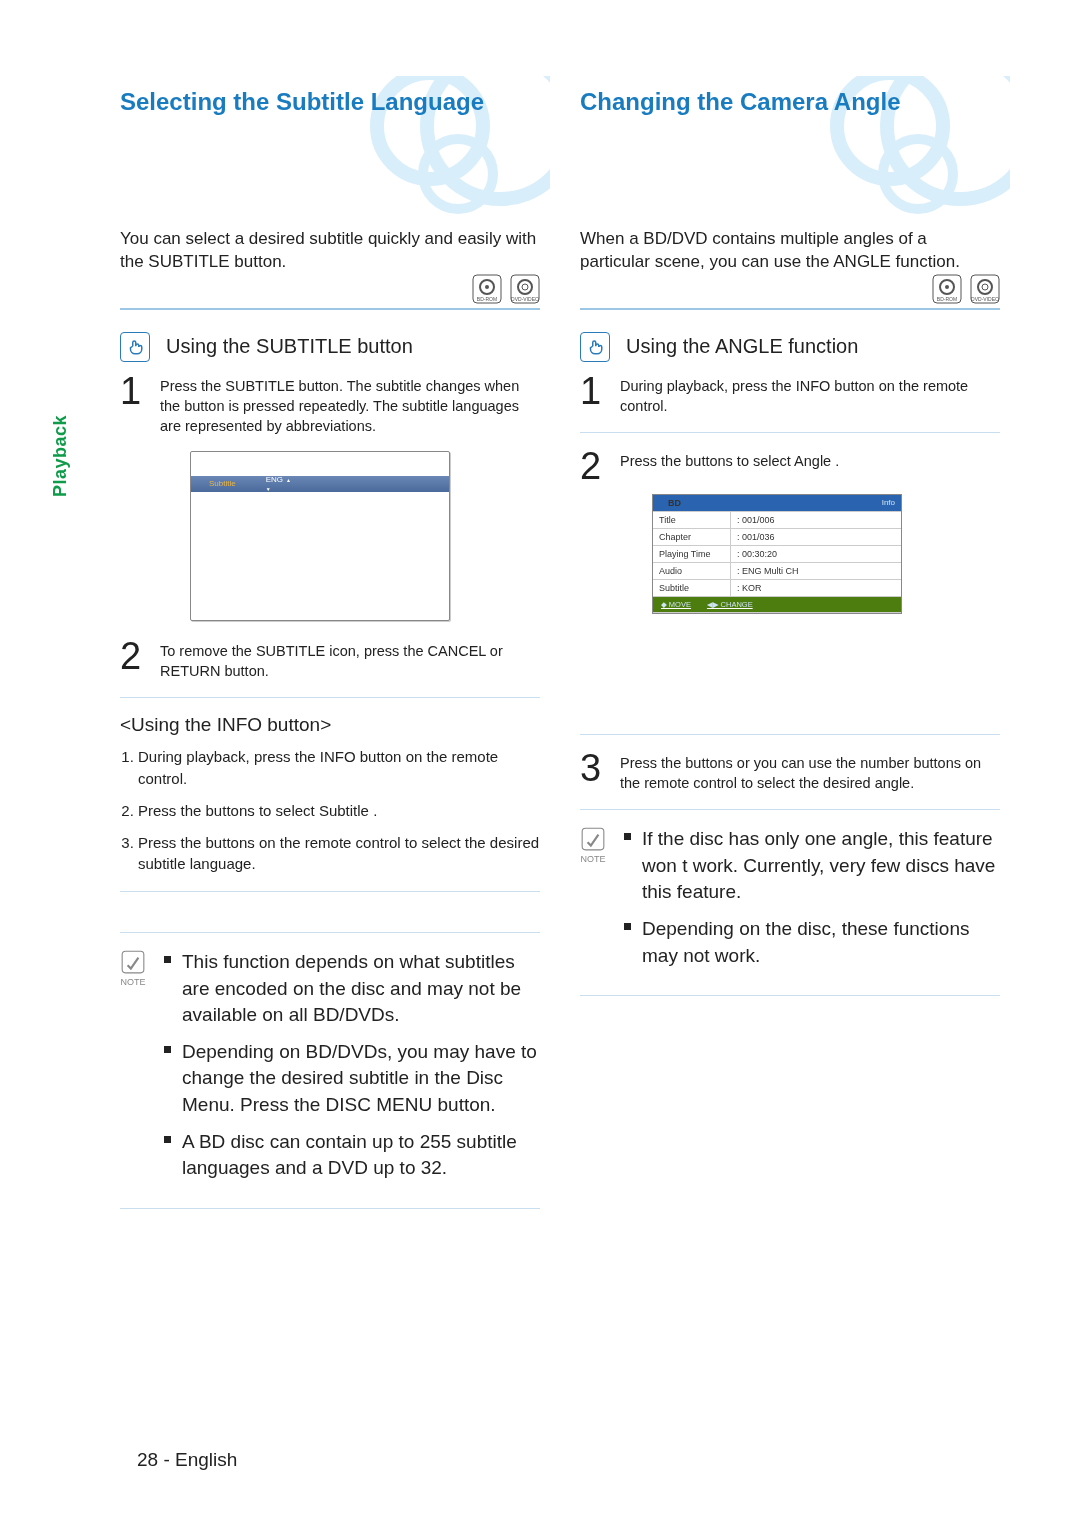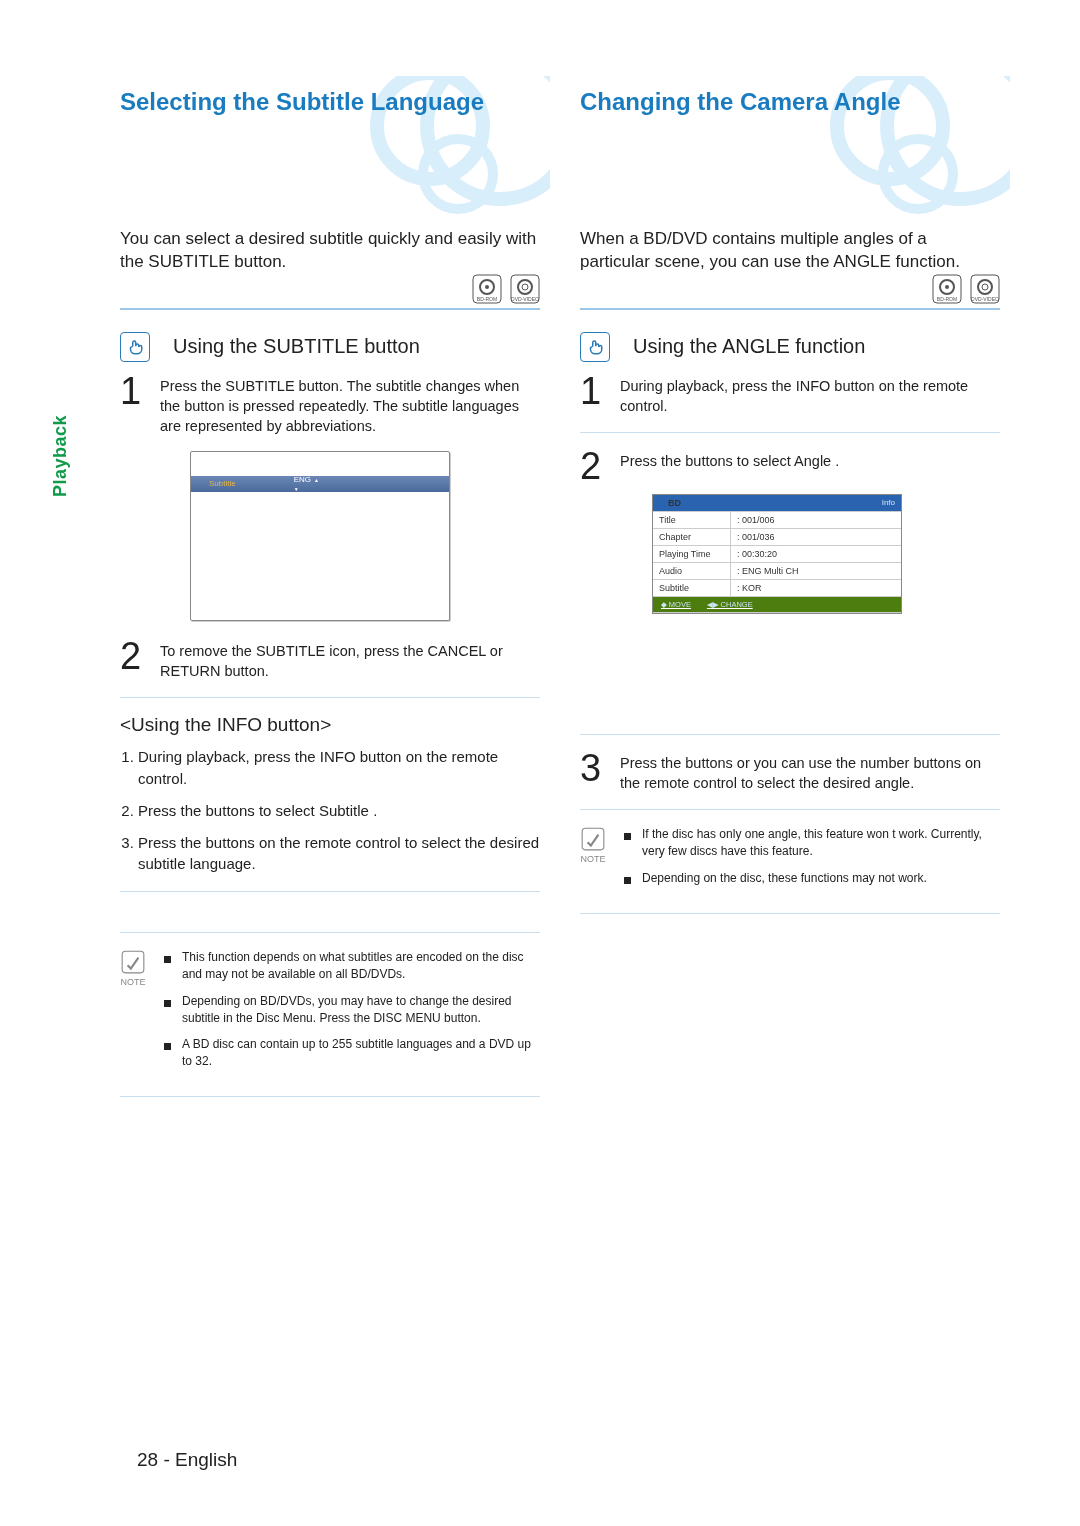--- a/index.html
+++ b/index.html
@@ -30,42 +30,42 @@
   .ring.r3 { width: 160px; height: 160px; top: -30px; left: 50px; }
   .section-title {
     position: absolute; left: 0; top: 10px;
     font-size: 24px; font-weight: bold; color: #1a7cc0; line-height: 1.2;
   }
   .intro { font-size: 17px; line-height: 1.35; margin-bottom: 8px; }
   .disc-icons { float: right; margin-top: -8px; }
   .disc-icons svg { margin-left: 4px; }
   .hr-blue { border: none; border-top: 2px solid #9cc6e6; margin: 14px 0 22px 0; clear: both; }
   .hr-thin { border: none; border-top: 1px solid #c9dfef; margin: 16px 0; }
-  .sub-head { display: flex; align-items: center; gap: 23px; margin: 18px 0 12px 0; }
+  .sub-head { display: flex; align-items: center; gap: 16px; margin: 18px 0 12px 0; }
   .sub-head-icon {
     width: 30px; height: 30px; border: 1px solid #2a7cb8; border-radius: 4px;
     display: flex; align-items: center; justify-content: center; color: #2a7cb8; font-size: 16px;
   }
   .sub-head-title { font-size: 20px; color: #222; }
   .step { display: flex; gap: 12px; margin-bottom: 10px; }
   .step-num { font-size: 38px; font-weight: normal; color: #222; line-height: 0.9; min-width: 28px; }
   .step-text { font-size: 14.5px; line-height: 1.4; padding-top: 2px; }
   .illustration {
     width: 260px; height: 170px; border: 1px solid #888; border-radius: 2px;
     margin: 14px 0 18px 70px; position: relative; background: #fff;
     box-shadow: 1px 1px 0 #ccc;
   }
   .illus-bar {
     position: absolute; top: 24px; left: 0; right: 0; height: 16px;
     background: linear-gradient(#6a87b5, #4a6a9c);
     display: flex; align-items: center; gap: 30px;
     padding-left: 18px; font-size: 8px; color: #fff;
   }
   .illus-bar .lbl { color: #e9b64a; }
-  .illus-bar .val { color: #fff; margin-left: 28px; }
+  .illus-bar .val { color: #fff; }
   .illus-bar .arrows::after { content: "▲\A▼"; white-space: pre; font-size: 5px; line-height: 5px; margin-left: 3px; }
   .info-panel {
     width: 250px; margin: 10px 0 14px 72px;
     border: 1px solid #888; font-size: 9px; background: #fff;
   }
   .info-panel .hrow { display: flex; border-bottom: 1px solid #ccc; }
   .info-panel .hcell { padding: 3px 6px; }
   .info-panel .hlabel { width: 78px; border-right: 1px solid #ccc; color: #333; }
   .info-panel .hval { flex: 1; color: #333; }
   .info-panel .header { background: #2a64b0; color: #fff; }
@@ -75,21 +75,21 @@
   .info-panel .footer .hcell { padding: 3px 8px; color: #cfe2f6; }
   .blank-zone { height: 90px; }
   .info-h3 { font-size: 19px; margin: 8px 0 10px 0; }
   ol.olist { margin-left: 18px; font-size: 15px; line-height: 1.45; }
   ol.olist li { margin-bottom: 10px; }
   .note-block { display: flex; gap: 18px; margin-top: 8px; }
   .note-icon {
     width: 30px; text-align: center; font-size: 9px; color: #888;
   }
   .note-icon svg { display: block; margin: 0 auto 2px auto; }
-  ul.notes { list-style: none; font-size: 12px; line-height: 1.4; }
+  ul.notes { list-style: none; font-size: 19px; line-height: 1.4; }
   ul.notes li { position: relative; padding-left: 18px; margin-bottom: 10px; }
   ul.notes li::before {
     content: ""; position: absolute; left: 0; top: 7px;
     width: 7px; height: 7px; background: #222;
   }
   .page-foot {
     position: absolute; left: 137px; bottom: 55px;
     font-size: 19px; color: #222;
   }
 </style>

